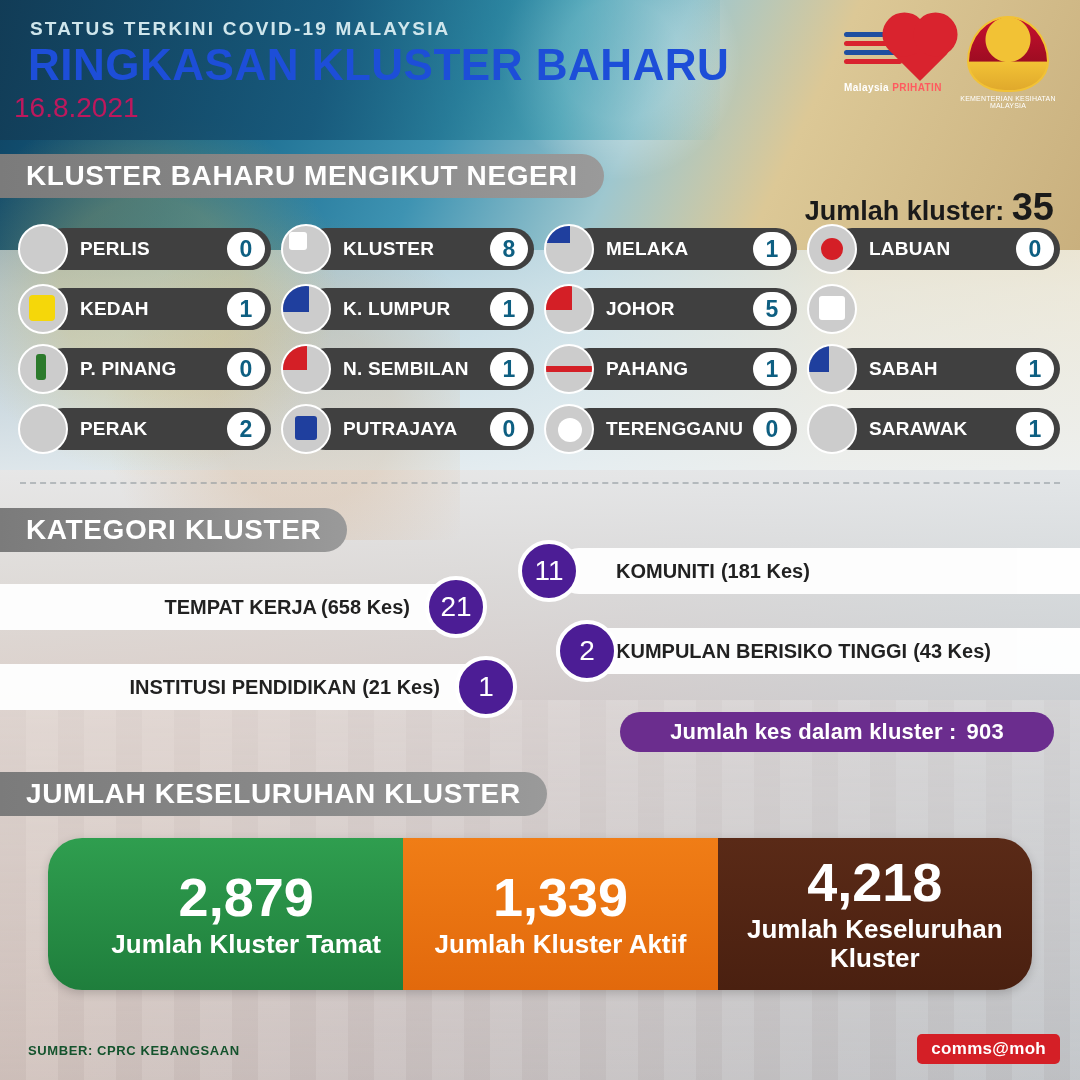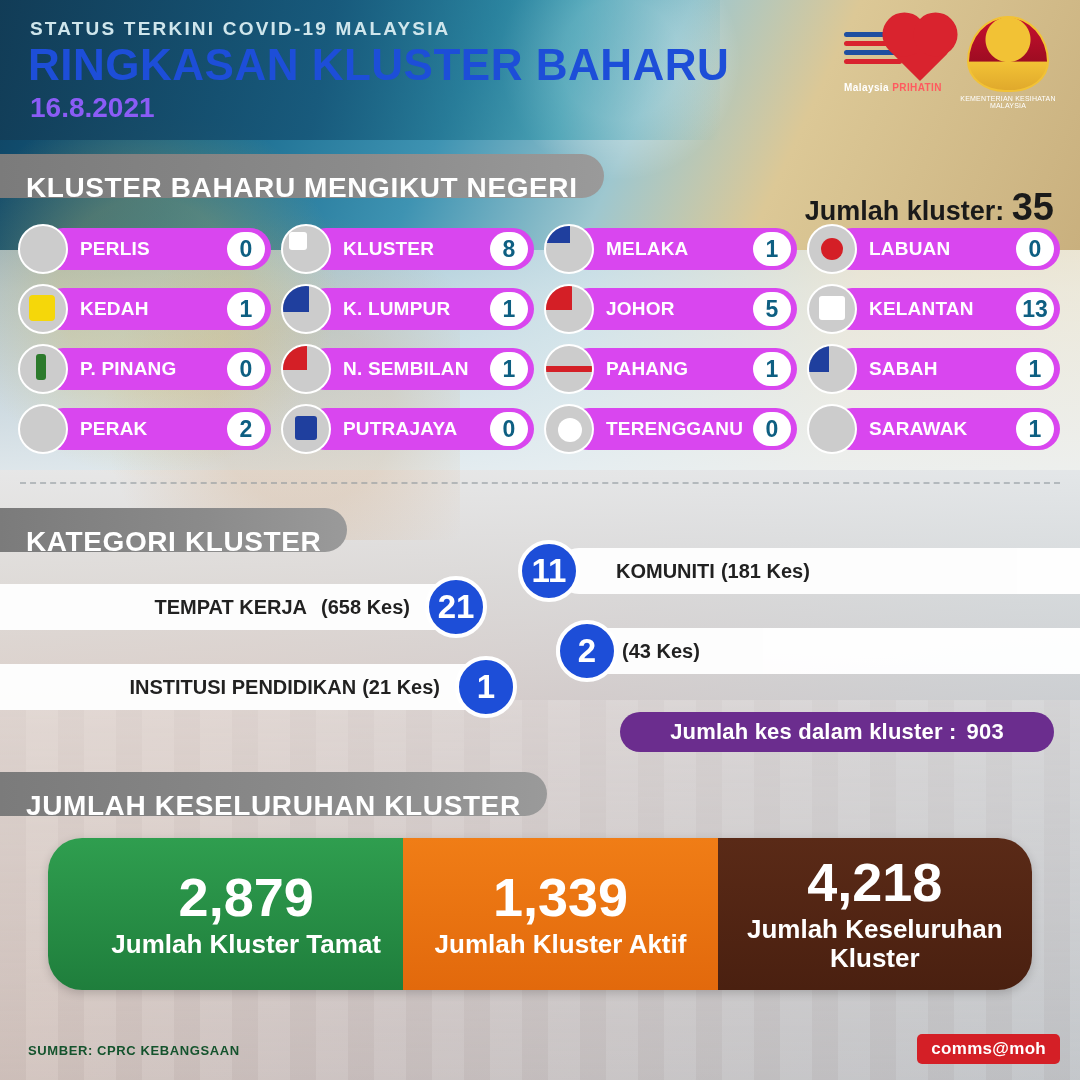--- a/index.html
+++ b/index.html
@@ -55,22 +55,22 @@
   }
   .h-status {
     position:absolute; left: 30px; top: 18px;
     font-size: 19px; font-weight: bold; letter-spacing: 2.2px; color: #cfe6ec;
   }
   .h-title {
     position:absolute; left: 28px; top: 40px;
     font-size: 44px; font-weight: bold; letter-spacing: .5px; color: #1d4ed8;
   }
   .h-date {
-    position:absolute; left: 30px; top: 92px;
-    font-size: 28px; font-weight: bold; color: #8b5cf6;
+    position:absolute; left: 14px; top: 92px;
+    font-size: 28px; font-weight: normal; color: #be185d;
   }
   .logo-prihatin {
     position:absolute; left: 838px; top: 22px; width: 110px; height: 86px;
     text-align:center;
   }
   .prihatin-mark { width: 110px; height: 58px; position: relative; }
   .prihatin-mark .stripe { position:absolute; left:6px; width:58px; height:5px; border-radius:3px; }
   .prihatin-mark .s1 { top:10px; background:#1f4fa0; }
   .prihatin-mark .s2 { top:19px; background:#d9232e; }
   .prihatin-mark .s3 { top:28px; background:#1f4fa0; }
@@ -96,42 +96,42 @@
     border: 2px solid #f2c235;
   }
   .moh-text { font-size: 7px; color:#ffffff; letter-spacing:.2px; margin-top:3px; }
 
   
   .sec {
     position:absolute; z-index:6;
     height: 44px; line-height: 44px;
     background: linear-gradient(90deg, #7b7b7b 0%, #8b8b8b 60%, #9a9a9a 100%);
     color:#fff; font-size: 28px; font-weight: bold; letter-spacing: .6px;
-    padding: 12px 26px 0 26px;
+    padding: 0 26px 0 26px;
     border-radius: 0 22px 22px 0;
   }
   #sec-negeri { left: 0; top: 154px; }
   #sec-kategori { left: 0; top: 508px; }
   #sec-jumlah { left: 0; top: 772px; }
 
   .jumlah-kluster {
     position:absolute; right: 26px; top: 186px; z-index: 6;
     font-size: 27px; font-weight: bold; color:#1a1a1a;
   }
   .jumlah-kluster .num { font-size: 38px; color:#1a1a1a; }
 
   
   .grid {
     position:absolute; left: 18px; top: 224px; width: 1044px; z-index: 6;
   }
   .grid-row { display:flex; gap: 10px; margin-bottom: 10px; }
   .cell { position:relative; width: 253px; height: 50px; }
   .cell .bar {
     position:absolute; left: 24px; top: 4px; width: 229px; height: 42px;
-    background: #d946ef; border-radius: 21px;
+    background: #404040; border-radius: 21px;
     display:flex; align-items:center; justify-content:space-between;
     padding-left: 38px; padding-right: 6px;
   }
   .cell .name {
     color:#ffffff; font-size: 19px; font-weight: bold; letter-spacing:.2px;
     white-space: nowrap;
   }
   .cell .valbox {
     min-width: 38px; height: 34px; border-radius: 17px; background: #ffffff;
     color:#0e5f82; font-size: 23px; font-weight: bold;
@@ -184,23 +184,23 @@
   .cat-wrap { position:absolute; left:0; top: 548px; width:1080px; height: 180px; z-index:6; }
   .cat-bar {
     position:absolute; height: 46px; background:#ffffff; opacity:.96;
     display:flex; align-items:center;
   }
   .cat-left { border-radius: 0 24px 24px 0; justify-content:flex-end; padding-right: 60px; }
   .cat-right { border-radius: 24px 0 0 24px; justify-content:flex-start; padding-left: 60px; }
   .cat-text { font-size: 20px; font-weight: bold; color:#1a1a1a; white-space:nowrap; }
   .bubble {
     position:absolute; width: 62px; height: 62px; border-radius: 50%;
-    background: #1d4ed8; color:#ffffff; border: 4px solid #ffffff;
+    background: #4c1d95; color:#ffffff; border: 4px solid #ffffff;
     display:flex; align-items:center; justify-content:center;
-    font-size: 33px; font-weight: bold;
+    font-size: 28px; font-weight: normal;
   }
   #cat-tk { left: 0; top: 36px; width: 470px; }
   #bub-tk { left: 425px; top: 28px; }
   #cat-ip { left: 0; top: 116px; width: 500px; }
   #bub-ip { left: 455px; top: 108px; }
   #cat-kom { left: 556px; top: 0px; width: 524px; }
   #bub-kom { left: 518px; top: -8px; }
   #cat-kbt { left: 556px; top: 80px; width: 524px; }
   #bub-kbt { left: 556px; top: 72px; }
 
@@ -331,24 +331,20 @@
         <div class="flag f-kl"></div>
       </div>
       <div class="cell">
         <div class="bar">
             <span class="name">JOHOR</span>
             <span class="valbox">5</span>
           </div>
         <div class="flag f-johor"></div>
       </div>
       <div class="cell">
-        <div class="bar">
-            <span class="name">KELANTAN</span>
-            <span class="valbox">13</span>
-          </div>
         <div class="flag f-kelantan"></div>
       </div>
     </div>
 
     <div class="grid-row">
       <div class="cell">
         <div class="bar">
             <span class="name">P. PINANG</span>
             <span class="valbox">0</span>
           </div>
@@ -409,37 +405,38 @@
     </div>
   </div>
 
   <div class="divider" id="div1"></div>
 
   <div class="sec" id="sec-kategori">KATEGORI KLUSTER</div>
 
   <div class="cat-wrap">
     <div class="cat-bar cat-left" id="cat-tk">
       <span class="cat-text">TEMPAT KERJA</span>
-      <span class="cat-text kes" style="margin-left:14px">(658 Kes)</span>
+      <span class="cat-text kes" style="margin-left:4px">(658 Kes)</span>
     </div>
     <div class="bubble" id="bub-tk">21</div>
 
     <div class="cat-bar cat-left" id="cat-ip">
       <span class="cat-text">INSTITUSI PENDIDIKAN</span>
       <span class="cat-text kes" style="margin-left:6px">(21 Kes)</span>
     </div>
     <div class="bubble" id="bub-ip">1</div>
 
     <div class="cat-bar cat-right" id="cat-kom">
       <span class="cat-text">KOMUNITI</span>
       <span class="cat-text kes" style="margin-left:6px">(181 Kes)</span>
     </div>
     <div class="bubble" id="bub-kom">11</div>
 
     <div class="cat-bar cat-right" id="cat-kbt">
+      <span class="cat-text">KUMPULAN BERISIKO TINGGI</span>
       <span class="cat-text kes" style="margin-left:6px">(43 Kes)</span>
     </div>
     <div class="bubble" id="bub-kbt">2</div>
   </div>
 
   <div class="total-pill">
     <span>Jumlah kes dalam kluster :</span>
     <span style="margin-left:10px">903</span>
   </div>
 

